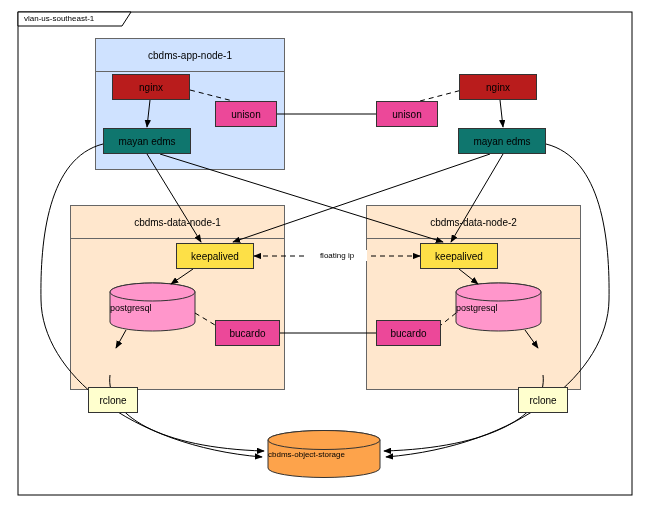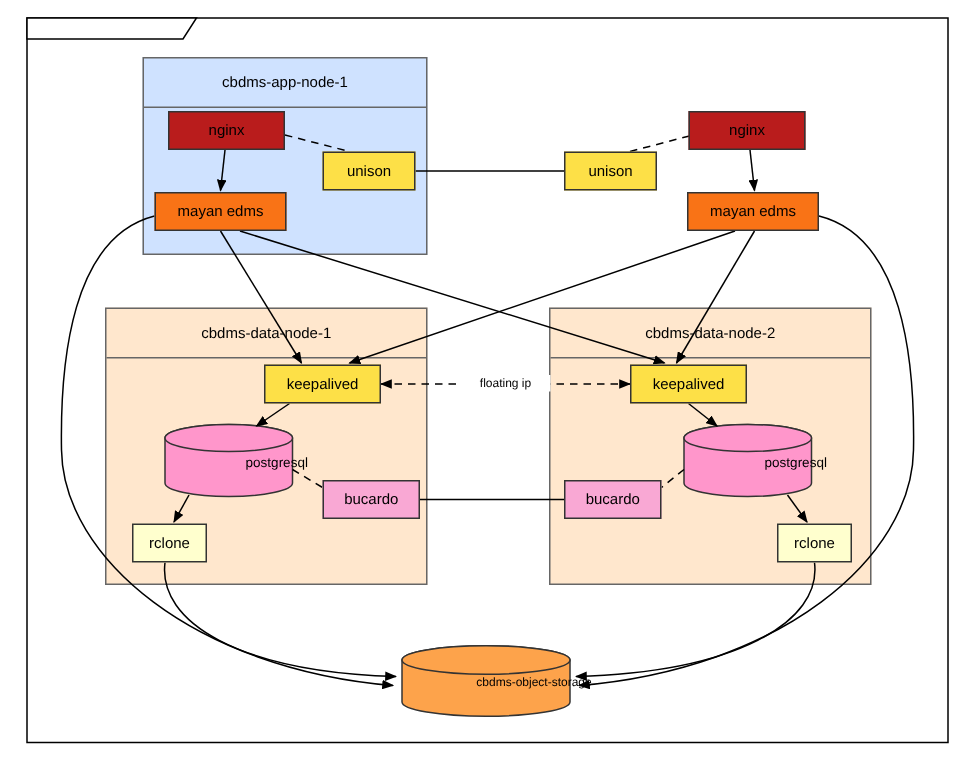--- a/index.html
+++ b/index.html
@@ -18,26 +18,26 @@
   .edge{stroke:#000;stroke-width:1;fill:none;}
   .dashed{stroke-dasharray:5 4;}
   .frame{fill:none;stroke:#000;stroke-width:1;}
   .tab{fill:#ffffff;stroke:#000;stroke-width:1;}
   .cyl{stroke:#333;stroke-width:1;}
   .box{
     position:absolute;z-index:3;border:1px solid #333;box-sizing:border-box;
     display:flex;align-items:center;justify-content:center;font-size:10px;
   }
   .nginx{background:#b91c1c;}
-  .unison{background:#fde047;}
-  .mayan{background:#f97316;}
+  .unison{background:#ec4899;}
+  .mayan{background:#0f766e;}
   .keepalived{background:#fde047;}
-  .bucardo{background:#f9a8d4;}
-  .rclone{background:#ffffce;}
-  .cyl-label{position:absolute;z-index:3;text-align:center;margin-left:32px;}
+  .bucardo{background:#ec4899;}
+  .rclone{background:#ffffce;margin-top:38px;}
+  .cyl-label{position:absolute;z-index:3;text-align:left;}
   .edge-label{
     position:absolute;z-index:3;background:#fff;font-size:8px;text-align:center;
     padding:0 2px;line-height:11px;
   }
   .tab-label{position:absolute;z-index:3;font-size:8px;line-height:14px;}
 </style>
 </head>
 <body>
 
 <div id="canvas">
@@ -91,20 +91,21 @@
     <path class="edge" d="M459,269 L478,284" marker-end="url(#ah)"></path>
     <path class="edge dashed" d="M456,313 L441,325"></path>
     <path class="edge" d="M525,330 L538,348" marker-end="url(#ah)"></path>
 
     <path class="edge" d="M110,375 C105,415 160,448 264,451" marker-end="url(#ah)"></path>
     <path class="edge" d="M103,144 C48,158 40,240 41,300 C42,372 130,446 262,457" marker-end="url(#ah)"></path>
     <path class="edge" d="M543,375 C548,415 490,448 384,451" marker-end="url(#ah)"></path>
     <path class="edge" d="M546,144 C602,158 610,240 609,300 C608,372 520,446 386,457" marker-end="url(#ah)"></path>
   </svg>
 
+  <div class="tab-label" style="left:24px;top:12px;width:100px;">vlan-us-southeast-1</div>
 
   <div class="box nginx" style="left:112px;top:74px;width:78px;height:26px">nginx</div>
   <div class="box unison" style="left:215px;top:101px;width:62px;height:26px">unison</div>
   <div class="box mayan" style="left:103px;top:128px;width:88px;height:26px">mayan edms</div>
 
   <div class="box unison" style="left:376px;top:101px;width:62px;height:26px">unison</div>
   <div class="box nginx" style="left:459px;top:74px;width:78px;height:26px">nginx</div>
   <div class="box mayan" style="left:458px;top:128px;width:88px;height:26px">mayan edms</div>
 
   <div class="box keepalived" style="left:176px;top:243px;width:78px;height:26px">keepalived</div>

